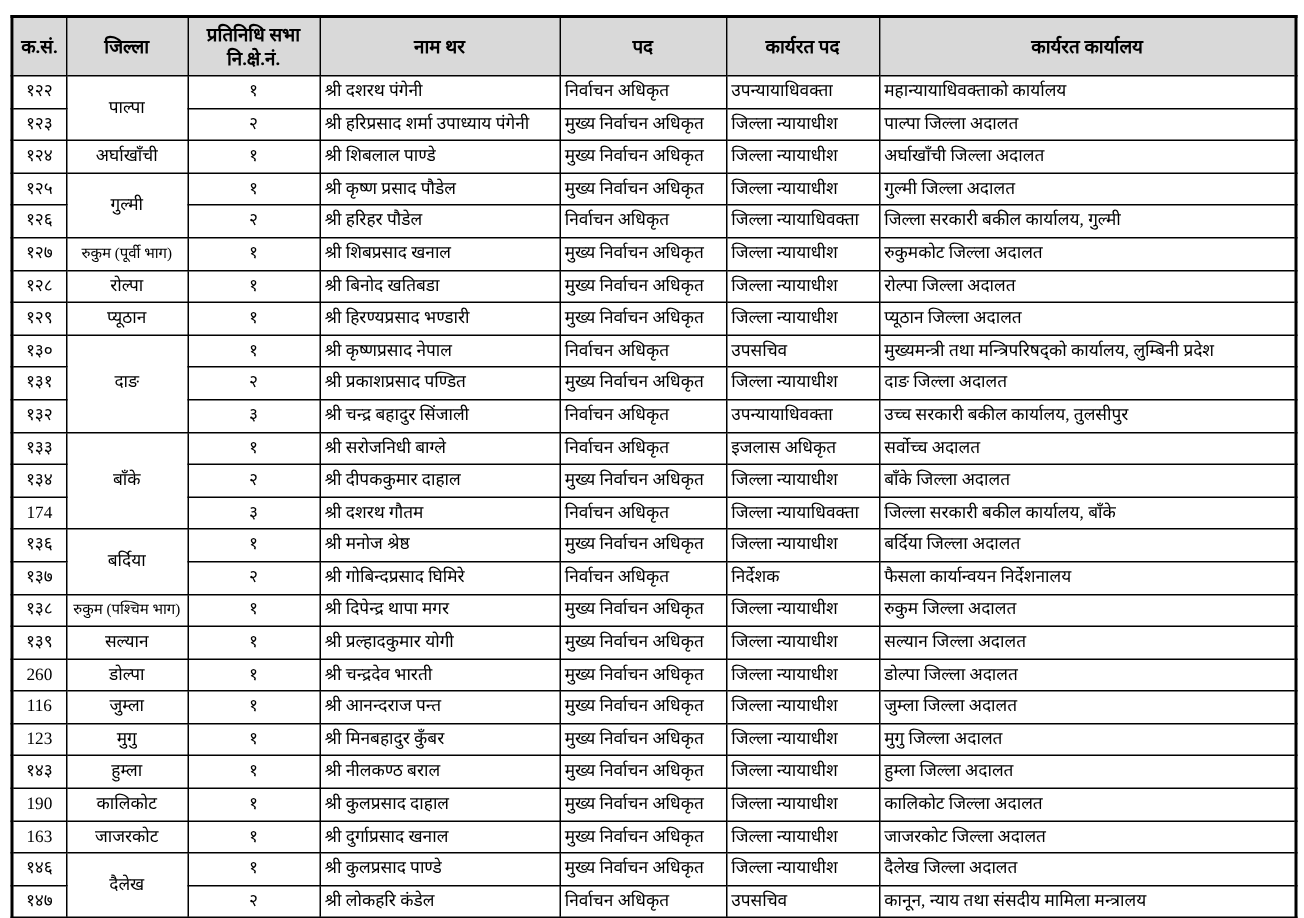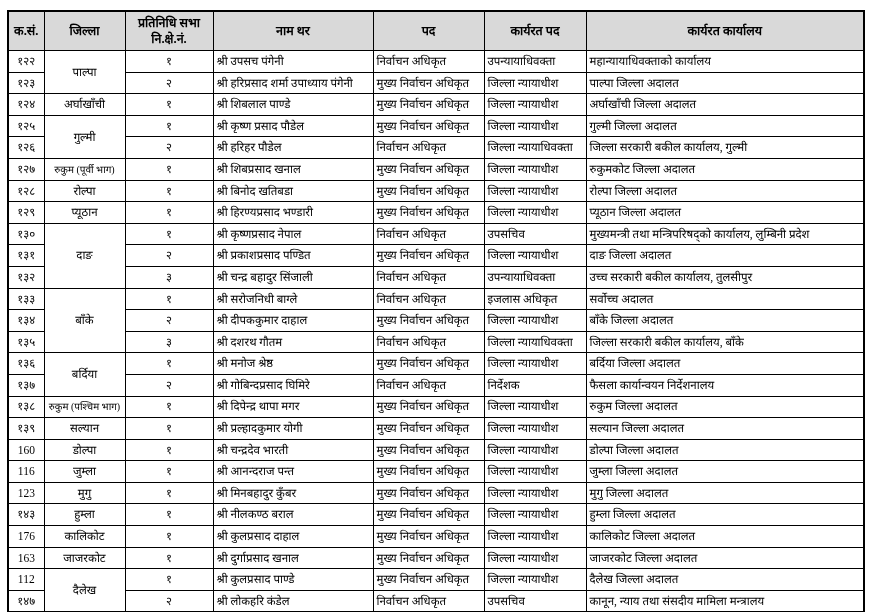--- a/index.html
+++ b/index.html
@@ -83,21 +83,21 @@
         <th>पद</th>
         <th>कार्यरत पद</th>
         <th>कार्यरत कार्यालय</th>
       </tr>
     </thead>
     <tbody>
         <tr>
           <td class="c-sn">१२२</td>
           <td class="c-district" rowspan="2">पाल्पा</td>
           <td class="c-const">१</td>
-          <td class="c-name">श्री उपसच पंगेनी</td>
+          <td class="c-name">श्री दशरथ पंगेनी</td>
           <td class="c-pos">निर्वाचन अधिकृत</td>
           <td class="c-wpos">उपन्यायाधिवक्ता</td>
           <td class="c-woff">महान्यायाधिवक्ताको कार्यालय</td>
         </tr>
         <tr>
           <td class="c-sn">१२३</td>
           <td class="c-const">२</td>
           <td class="c-name">श्री हरिप्रसाद शर्मा उपाध्याय पंगेनी</td>
           <td class="c-pos">मुख्य निर्वाचन अधिकृत</td>
           <td class="c-wpos">जिल्ला न्यायाधीश</td>
@@ -192,21 +192,21 @@
         </tr>
         <tr>
           <td class="c-sn">१३४</td>
           <td class="c-const">२</td>
           <td class="c-name">श्री दीपककुमार दाहाल</td>
           <td class="c-pos">मुख्य निर्वाचन अधिकृत</td>
           <td class="c-wpos">जिल्ला न्यायाधीश</td>
           <td class="c-woff">बाँके जिल्ला अदालत</td>
         </tr>
         <tr>
-          <td class="c-sn">१३५</td>
+          <td class="c-sn">174</td>
           <td class="c-const">३</td>
           <td class="c-name">श्री दशरथ गौतम</td>
           <td class="c-pos">निर्वाचन अधिकृत</td>
           <td class="c-wpos">जिल्ला न्यायाधिवक्ता</td>
           <td class="c-woff">जिल्ला सरकारी बकील कार्यालय, बाँके</td>
         </tr>
         <tr>
           <td class="c-sn">१३६</td>
           <td class="c-district" rowspan="2">बर्दिया</td>
           <td class="c-const">१</td>
@@ -235,21 +235,21 @@
         <tr>
           <td class="c-sn">१३९</td>
           <td class="c-district">सल्यान</td>
           <td class="c-const">१</td>
           <td class="c-name">श्री प्रल्हादकुमार योगी</td>
           <td class="c-pos">मुख्य निर्वाचन अधिकृत</td>
           <td class="c-wpos">जिल्ला न्यायाधीश</td>
           <td class="c-woff">सल्यान जिल्ला अदालत</td>
         </tr>
         <tr>
-          <td class="c-sn">160</td>
+          <td class="c-sn">260</td>
           <td class="c-district">डोल्पा</td>
           <td class="c-const">१</td>
           <td class="c-name">श्री चन्द्रदेव भारती</td>
           <td class="c-pos">मुख्य निर्वाचन अधिकृत</td>
           <td class="c-wpos">जिल्ला न्यायाधीश</td>
           <td class="c-woff">डोल्पा जिल्ला अदालत</td>
         </tr>
         <tr>
           <td class="c-sn">116</td>
           <td class="c-district">जुम्ला</td>
@@ -271,39 +271,39 @@
         <tr>
           <td class="c-sn">१४३</td>
           <td class="c-district">हुम्ला</td>
           <td class="c-const">१</td>
           <td class="c-name">श्री नीलकण्ठ बराल</td>
           <td class="c-pos">मुख्य निर्वाचन अधिकृत</td>
           <td class="c-wpos">जिल्ला न्यायाधीश</td>
           <td class="c-woff">हुम्ला जिल्ला अदालत</td>
         </tr>
         <tr>
-          <td class="c-sn">176</td>
+          <td class="c-sn">190</td>
           <td class="c-district">कालिकोट</td>
           <td class="c-const">१</td>
           <td class="c-name">श्री कुलप्रसाद दाहाल</td>
           <td class="c-pos">मुख्य निर्वाचन अधिकृत</td>
           <td class="c-wpos">जिल्ला न्यायाधीश</td>
           <td class="c-woff">कालिकोट जिल्ला अदालत</td>
         </tr>
         <tr>
           <td class="c-sn">163</td>
           <td class="c-district">जाजरकोट</td>
           <td class="c-const">१</td>
           <td class="c-name">श्री दुर्गाप्रसाद खनाल</td>
           <td class="c-pos">मुख्य निर्वाचन अधिकृत</td>
           <td class="c-wpos">जिल्ला न्यायाधीश</td>
           <td class="c-woff">जाजरकोट जिल्ला अदालत</td>
         </tr>
         <tr>
-          <td class="c-sn">112</td>
+          <td class="c-sn">१४६</td>
           <td class="c-district" rowspan="2">दैलेख</td>
           <td class="c-const">१</td>
           <td class="c-name">श्री कुलप्रसाद पाण्डे</td>
           <td class="c-pos">मुख्य निर्वाचन अधिकृत</td>
           <td class="c-wpos">जिल्ला न्यायाधीश</td>
           <td class="c-woff">दैलेख जिल्ला अदालत</td>
         </tr>
         <tr>
           <td class="c-sn">१४७</td>
           <td class="c-const">२</td>

